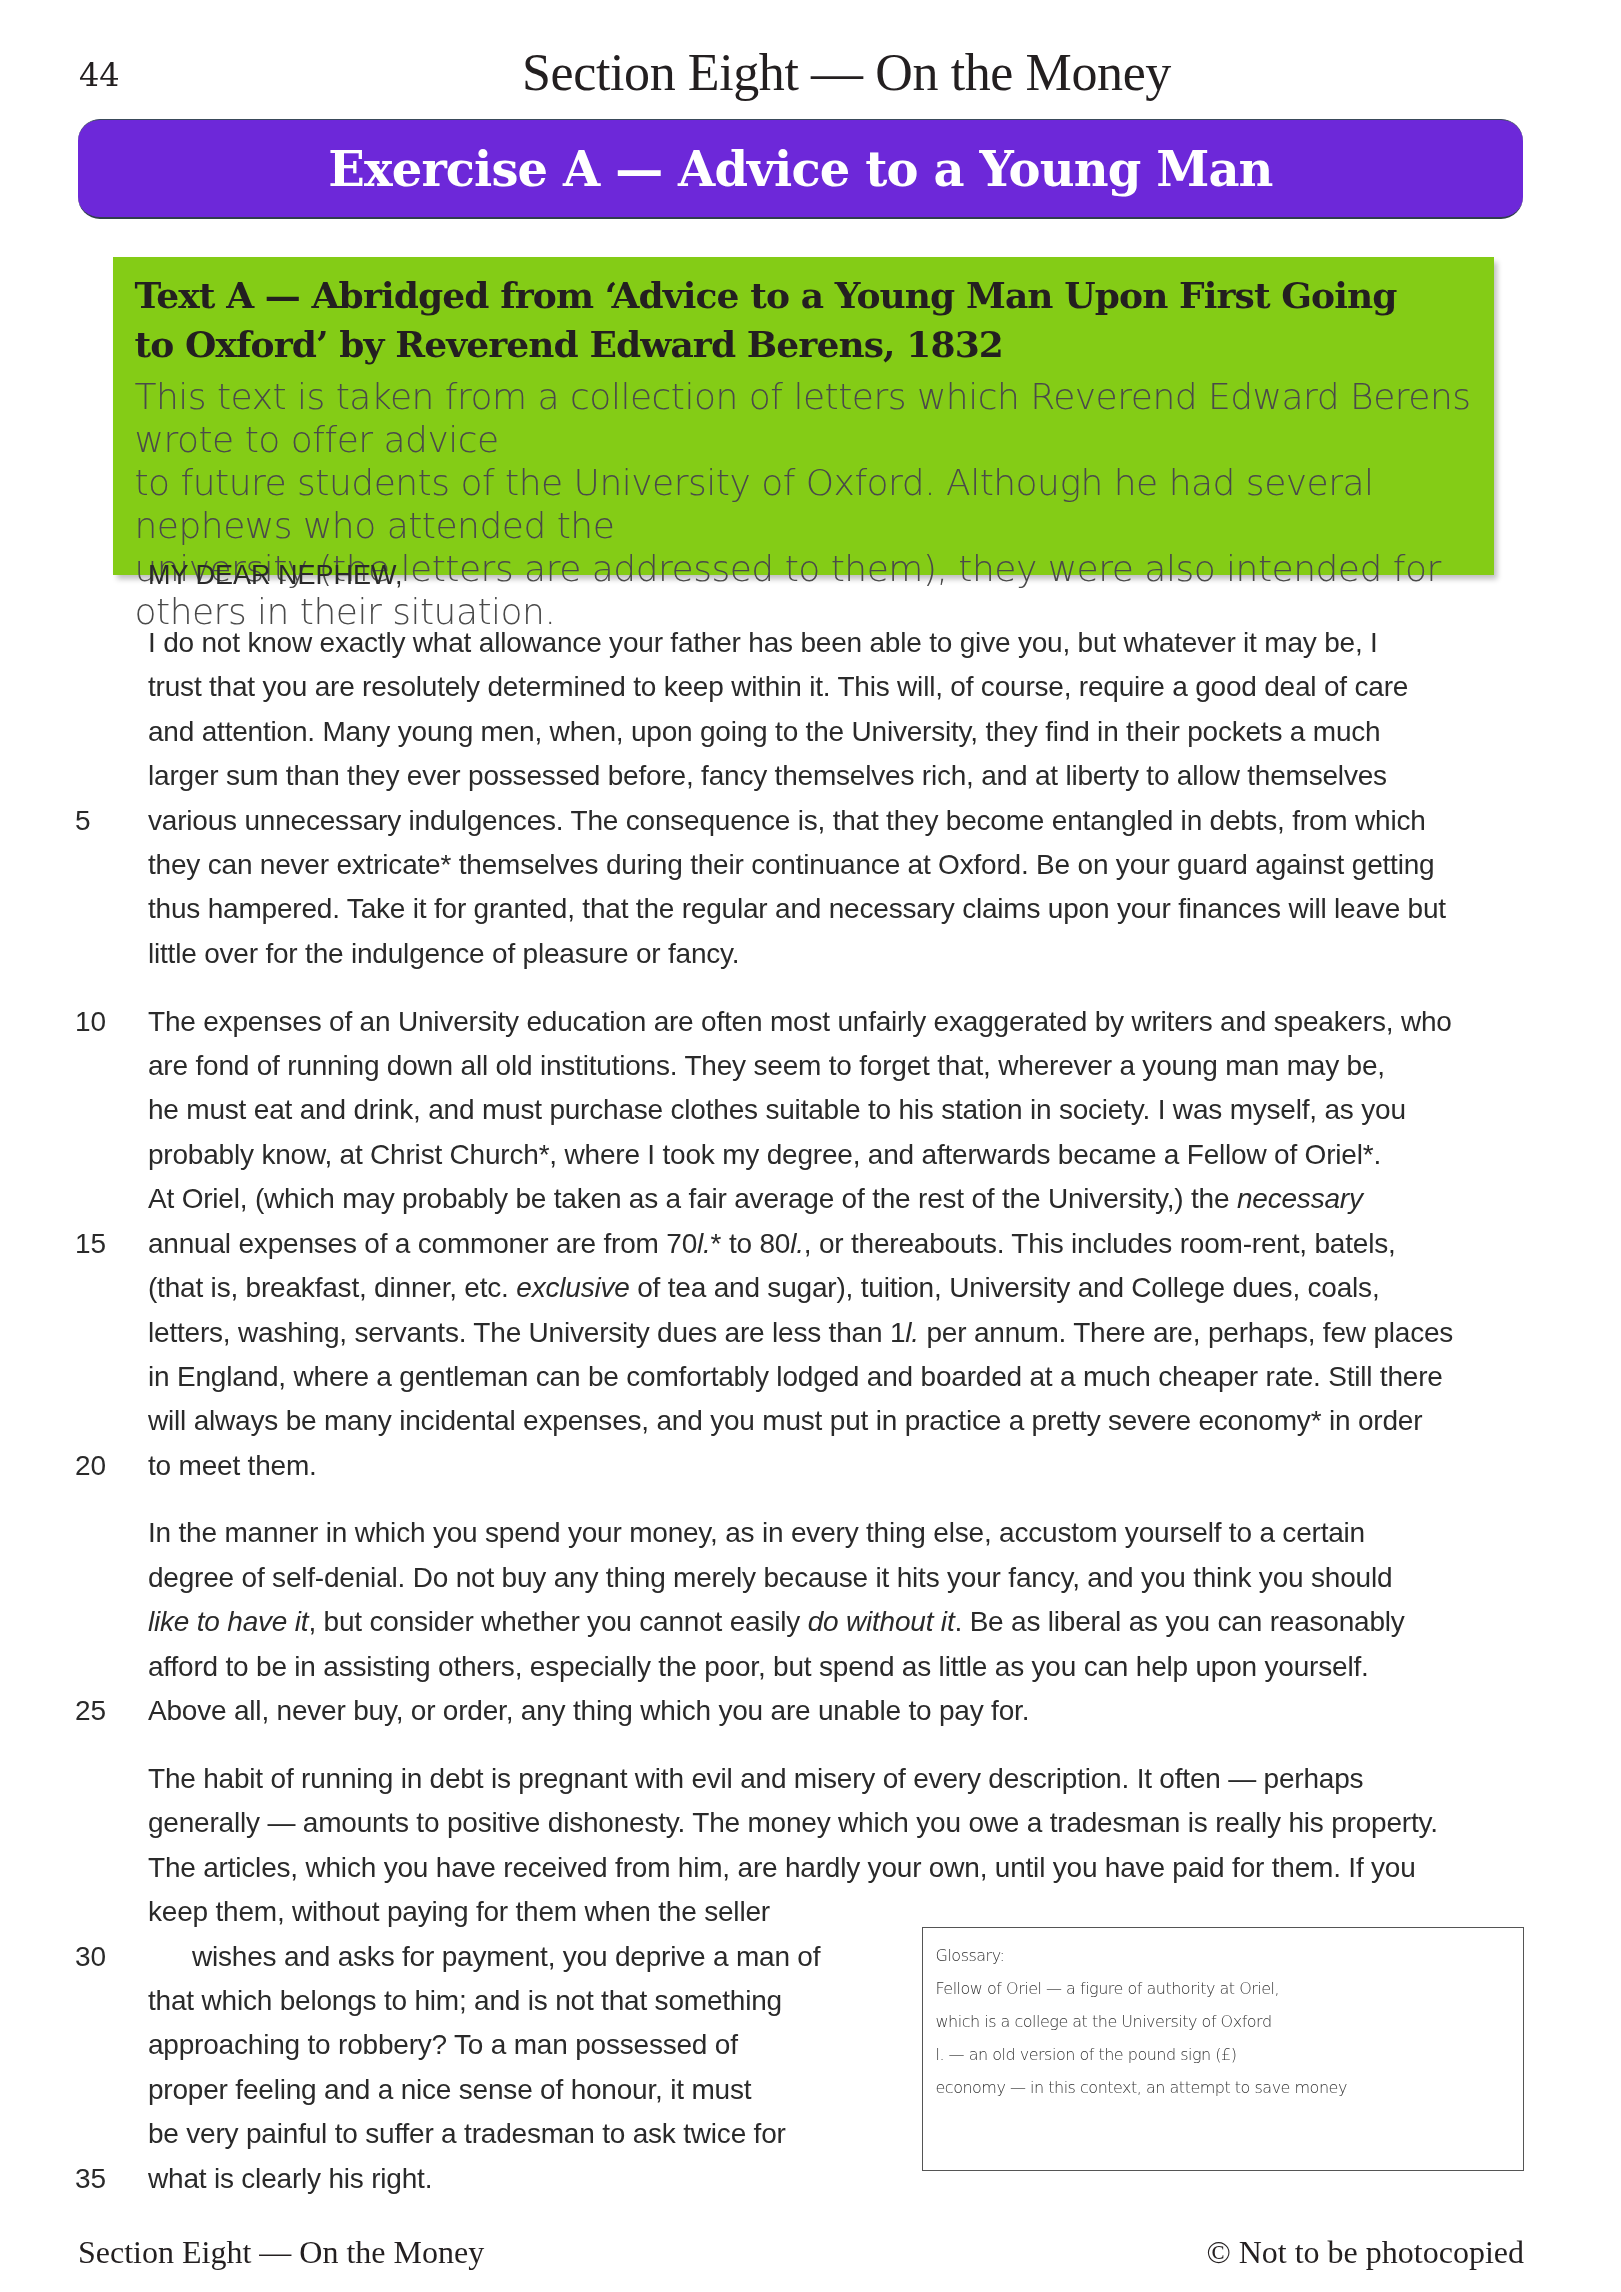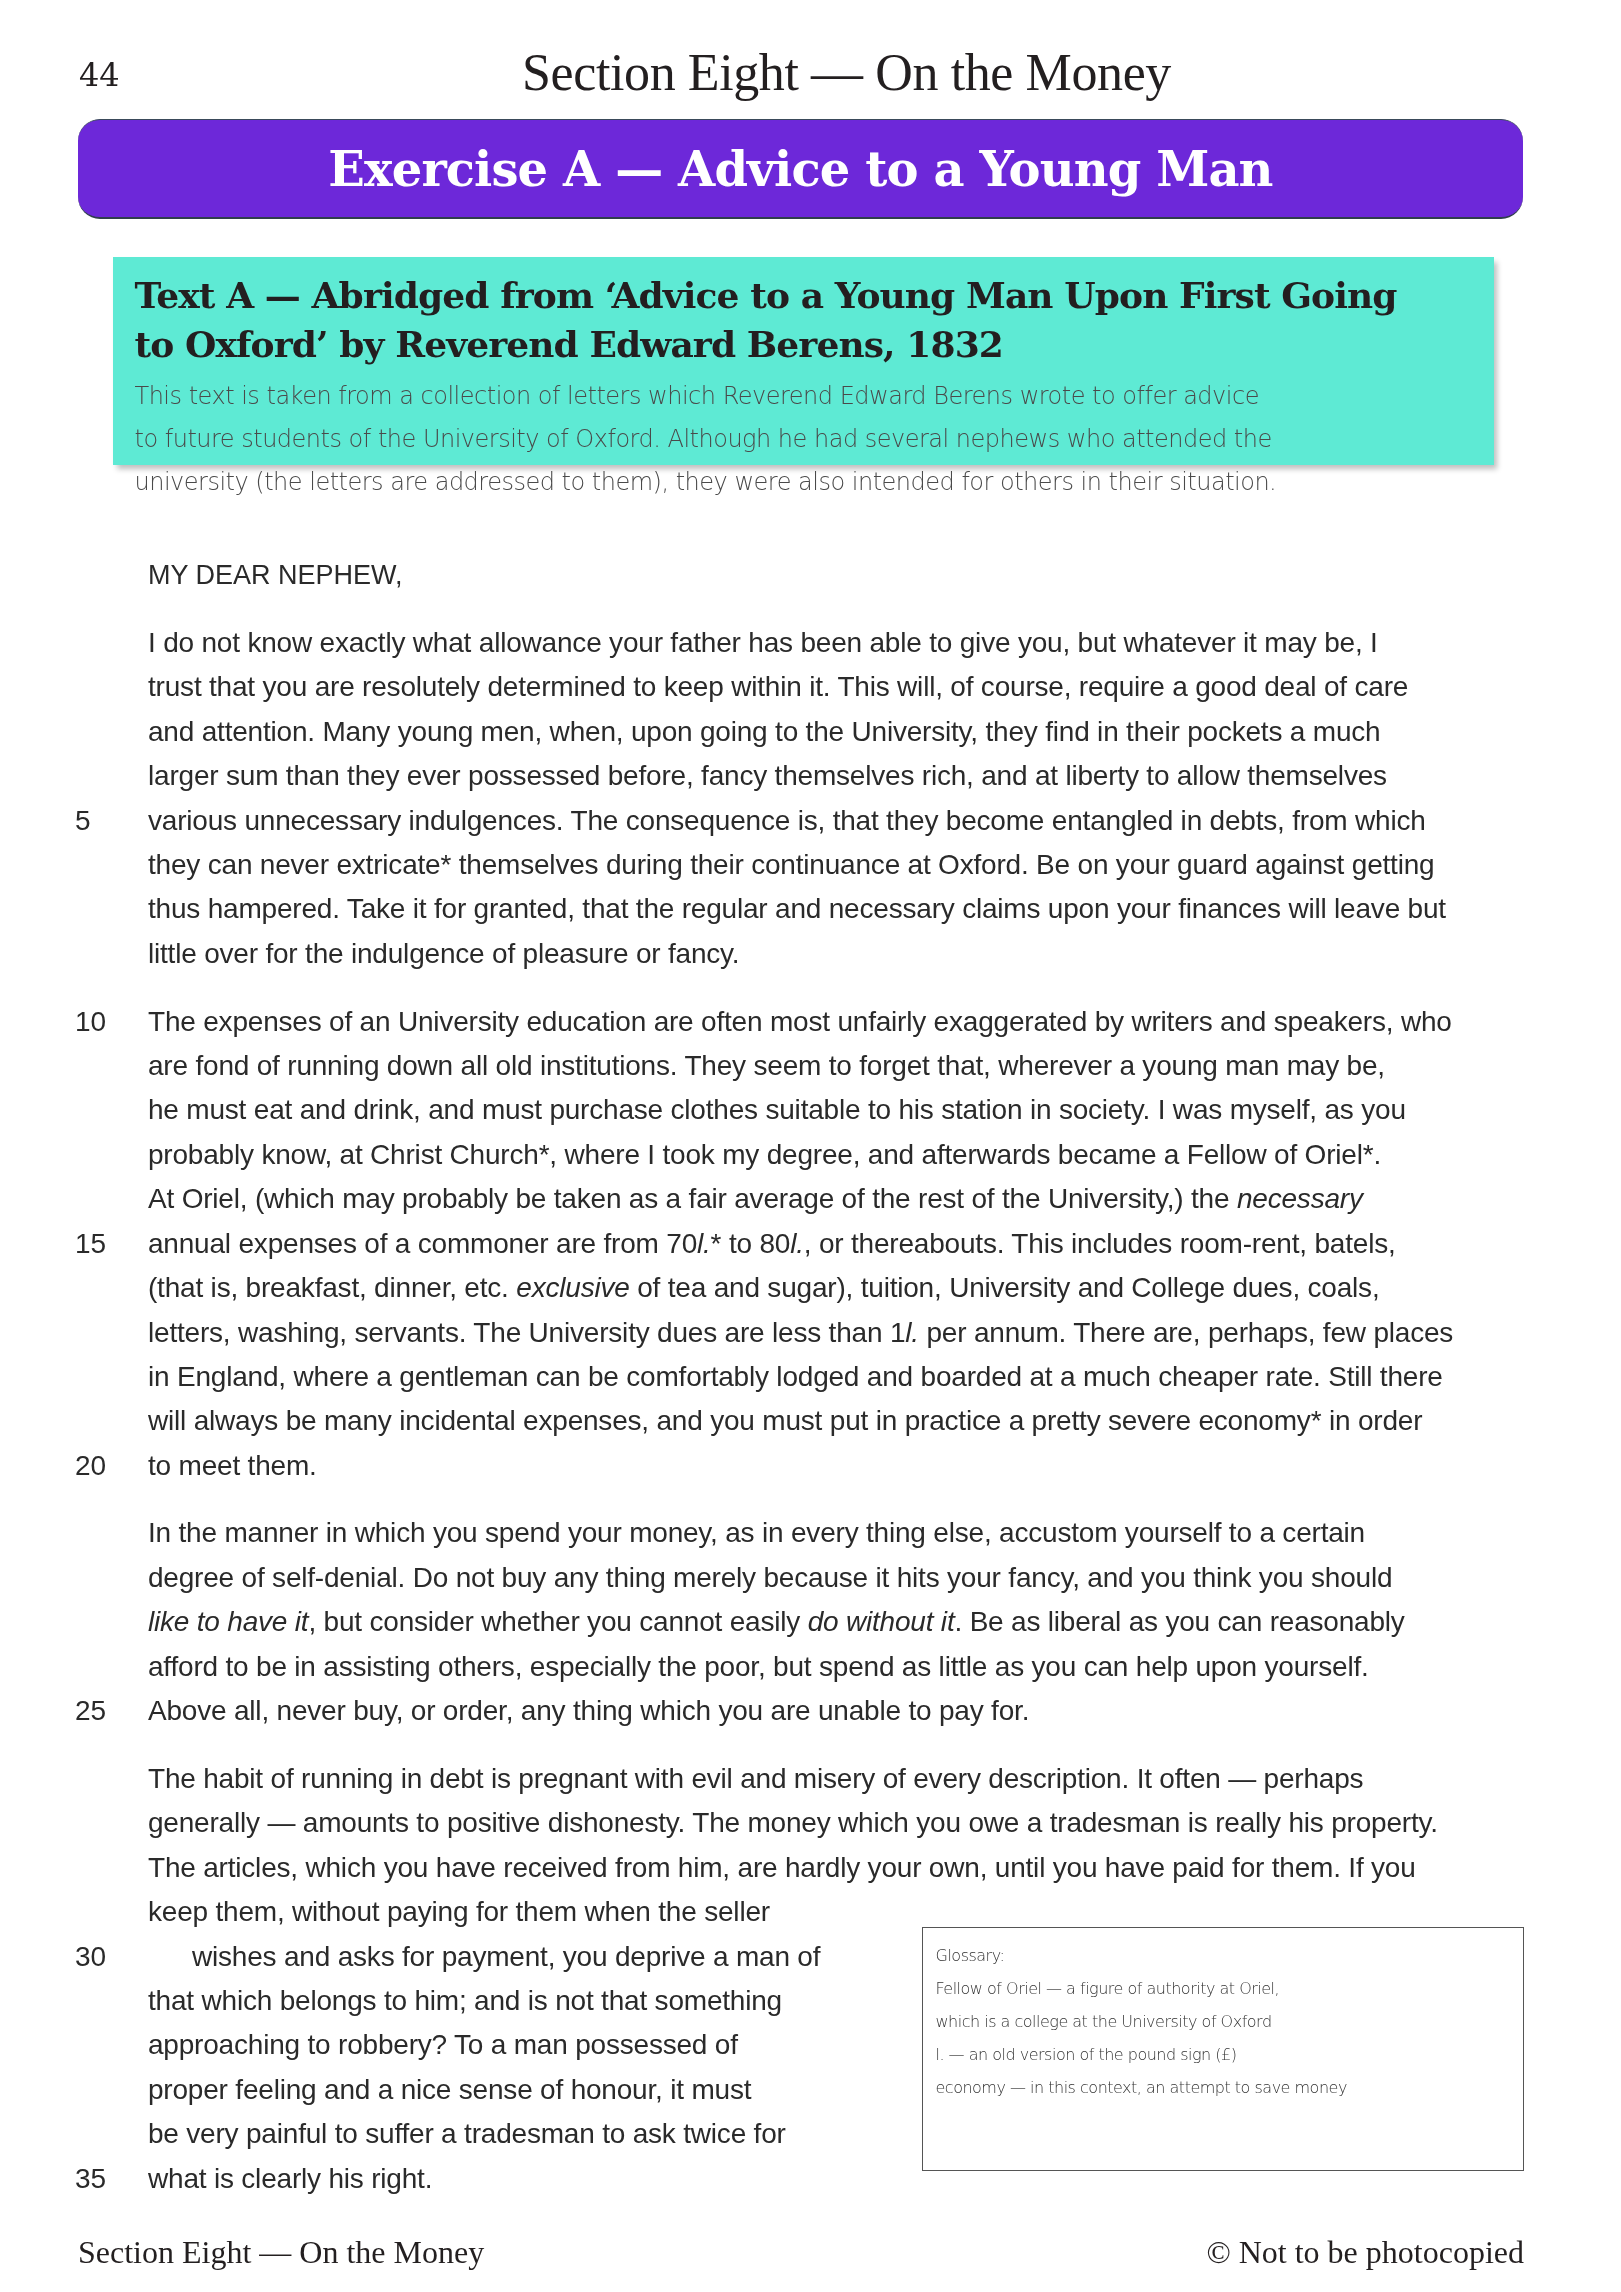--- a/index.html
+++ b/index.html
@@ -4,23 +4,23 @@
 <style>
   html, body { margin: 0; padding: 0; background: #ffffff; }
   body { width: 1621px; height: 2293px; position: relative; overflow: hidden; color: #231f20; }
 
   .page-number { position: absolute; left: 79px; top: 56px; font-size: 32px; font-family: "DejaVu Serif", serif; }
   .section-title { position: absolute; left: 0; right: 0; top: 43px; text-align: center; font-size: 52px; font-family: "Liberation Serif", serif; letter-spacing: -0.4px; padding-left: 72px; }
 
   .banner { position: absolute; left: 78px; top: 119px; width: 1445px; height: 100px; background: #6d28d9; border-top: 1.8px solid #3a4a5a; border-bottom: 2.7px solid #2f3e4d; box-sizing: border-box; display: flex; align-items: center; justify-content: center; border-radius: 22px; }
   .banner-title { color: #ffffff; font-family: "DejaVu Serif", serif; font-weight: bold; font-size: 48px; letter-spacing: -0.9px; }
 
-  .intro-box { position: absolute; left: 113px; top: 257px; width: 1381px; height: 208px; background: #5eead4; box-shadow: 3.6px 4.5px 5.4px rgba(0,0,0,0.25); box-sizing: border-box; padding: 14.3px 21.5px 0 21.5px; }
+  .intro-box { position: absolute; left: 113px; top: 257px; width: 1381px; height: 318px; background: #84cc16; box-shadow: 3.6px 4.5px 5.4px rgba(0,0,0,0.25); box-sizing: border-box; padding: 14.3px 21.5px 0 21.5px; }
   .intro-title { font-family: "DejaVu Serif", serif; font-weight: bold; font-size: 36px; line-height: 49px; letter-spacing: -0.9px; color: #231f20; }
-  .intro-desc { font-family: "DejaVu Sans", sans-serif; font-weight: 300; font-size: 24px; line-height: 43px; color: #4a4a4a; margin-top: 5.4px; letter-spacing: -0.5px; }
+  .intro-desc { font-family: "DejaVu Sans", sans-serif; font-weight: 300; font-size: 36px; line-height: 43px; color: #4a4a4a; margin-top: 5.4px; letter-spacing: -0.5px; }
 
   .letter { position: absolute; left: 0; top: 0; width: 1621px; }
   .line { position: absolute; left: 148px; font-family: "Liberation Sans", sans-serif; font-size: 28px; color: #2a2a2a; white-space: nowrap; letter-spacing: -0.2px; }
   .line-num { position: absolute; left: 75px; font-family: "Liberation Sans", sans-serif; font-size: 28px; color: #2a2a2a; }
   .salutation { position: absolute; left: 148px; top: 560px; font-family: "Liberation Sans", sans-serif; font-size: 27px; color: #2a2a2a; }
   i { font-style: italic; }
 
   .glossary { position: absolute; left: 922px; top: 1927px; width: 602px; height: 244px; border: 1.8px solid #555; box-sizing: border-box; padding: 10.7px 12.5px; font-family: "DejaVu Sans", sans-serif; font-weight: 300; font-size: 16px; line-height: 33px; color: #333; letter-spacing: -0.5px; }
   .glossary div { white-space: nowrap; }
 

